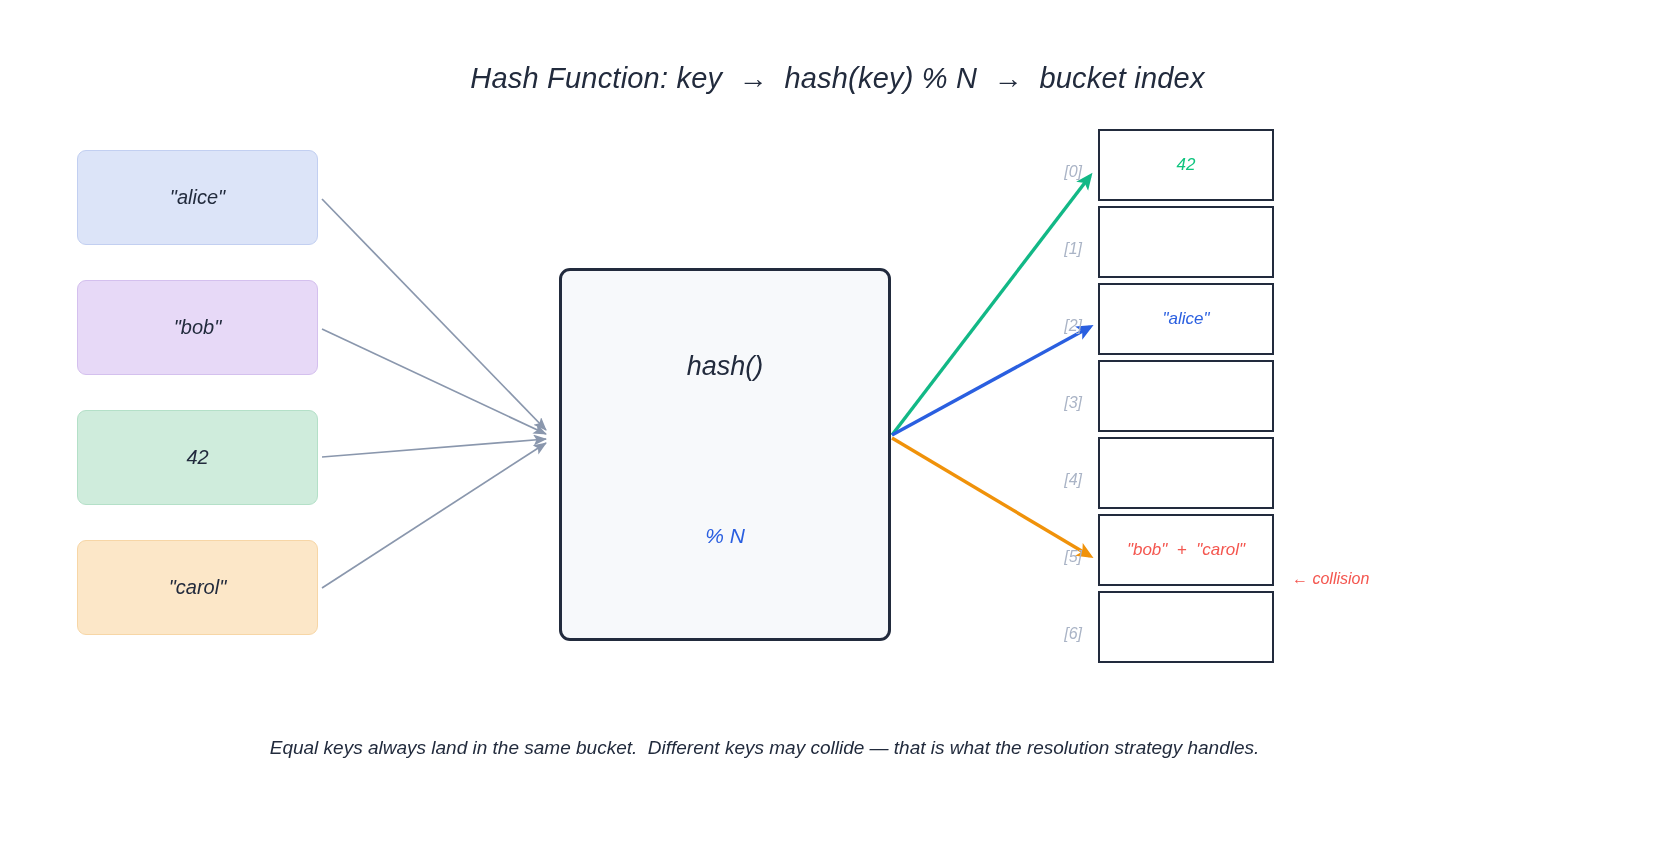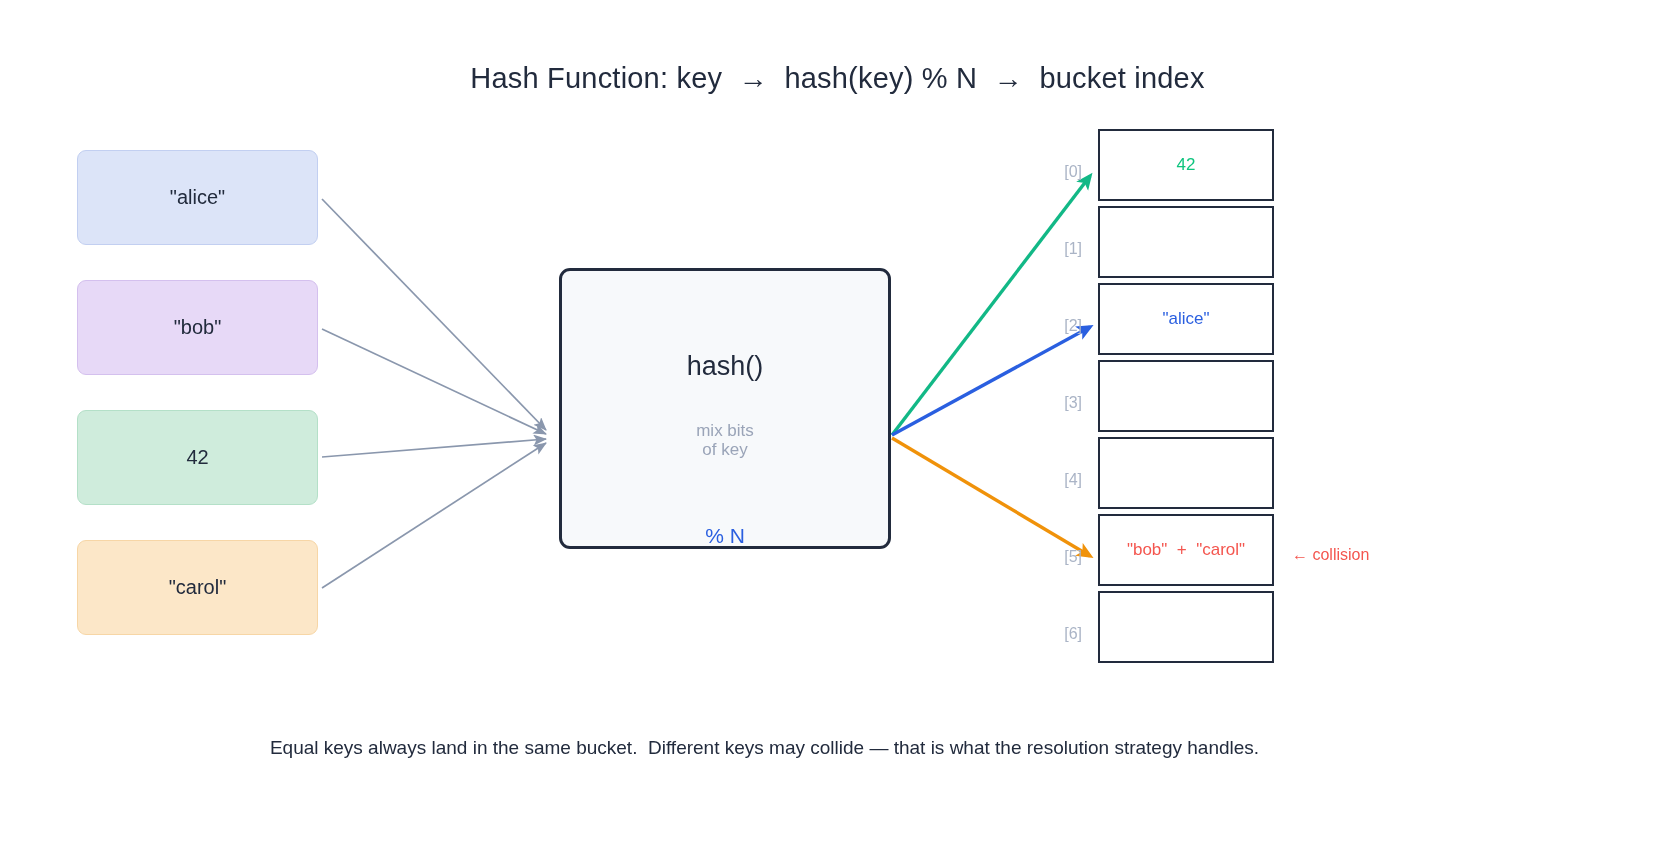--- a/index.html
+++ b/index.html
@@ -15,20 +15,21 @@
     overflow: hidden;
     position: relative;
     color: #222b3d;
   }
 
   #stage {
     position: relative;
     width: 1675px;
     height: 850px;
     background: #ffffff;
+    font-style: italic;
   }
 
   
   .diagram-title {
     position: absolute;
     left: 0;
     top: 62px;
     width: 1675px;
     text-align: center;
     font-size: 29px;
@@ -56,21 +57,21 @@
   .key-box.k1 { top: 280px; background: #e7d9f7; border: 1px solid #d4c0ee; }
   .key-box.k2 { top: 410px; background: #cfecdc; border: 1px solid #b4e0c8; }
   .key-box.k3 { top: 540px; background: #fce7c8; border: 1px solid #f7d6a6; }
 
   
   .hash-box {
     position: absolute;
     left: 559px;
     top: 268px;
     width: 332px;
-    height: 281px;
+    height: 373px;
     box-sizing: border-box;
     background: #f7f9fb;
     border: 3px solid #222b3d;
     border-radius: 11px;
   }
   .hash-title {
     position: absolute;
     left: 0; right: 0;
     top: 80px;
     text-align: center;
@@ -117,21 +118,21 @@
     justify-content: center;
     font-size: 17px;
   }
   .bucket-cell .val-green { color: #0ec47e; }
   .bucket-cell .val-blue  { color: #2a5fe0; }
   .bucket-cell .val-red   { color: #f4564f; white-space: pre; }
 
   .collision-note {
     position: absolute;
     left: 1292px;
-    top: 546px;
+    top: 570px;
     font-size: 16px;
     color: #f4564f;
     white-space: pre;
   }
 
   
   .footer-caption {
     position: absolute;
     left: 0;
     top: 737px;
@@ -193,22 +194,20 @@
   </div>
   <div class="key-box k2">
     <span>42</span>
   </div>
   <div class="key-box k3">
     <span>"carol"</span>
   </div>
 
   <div class="hash-box">
     <div class="hash-title">hash()</div>
-    <div class="hash-sub">mix bits
-of key</div>
     <div class="hash-mod">% N</div>
   </div>
 
   <div class="bucket-index" style="left:1036px; top:163px;">[0]</div>
   <div class="bucket-index" style="left:1036px; top:240px;">[1]</div>
   <div class="bucket-index" style="left:1036px; top:317px;">[2]</div>
   <div class="bucket-index" style="left:1036px; top:394px;">[3]</div>
   <div class="bucket-index" style="left:1036px; top:471px;">[4]</div>
   <div class="bucket-index" style="left:1036px; top:548px;">[5]</div>
   <div class="bucket-index" style="left:1036px; top:625px;">[6]</div>

